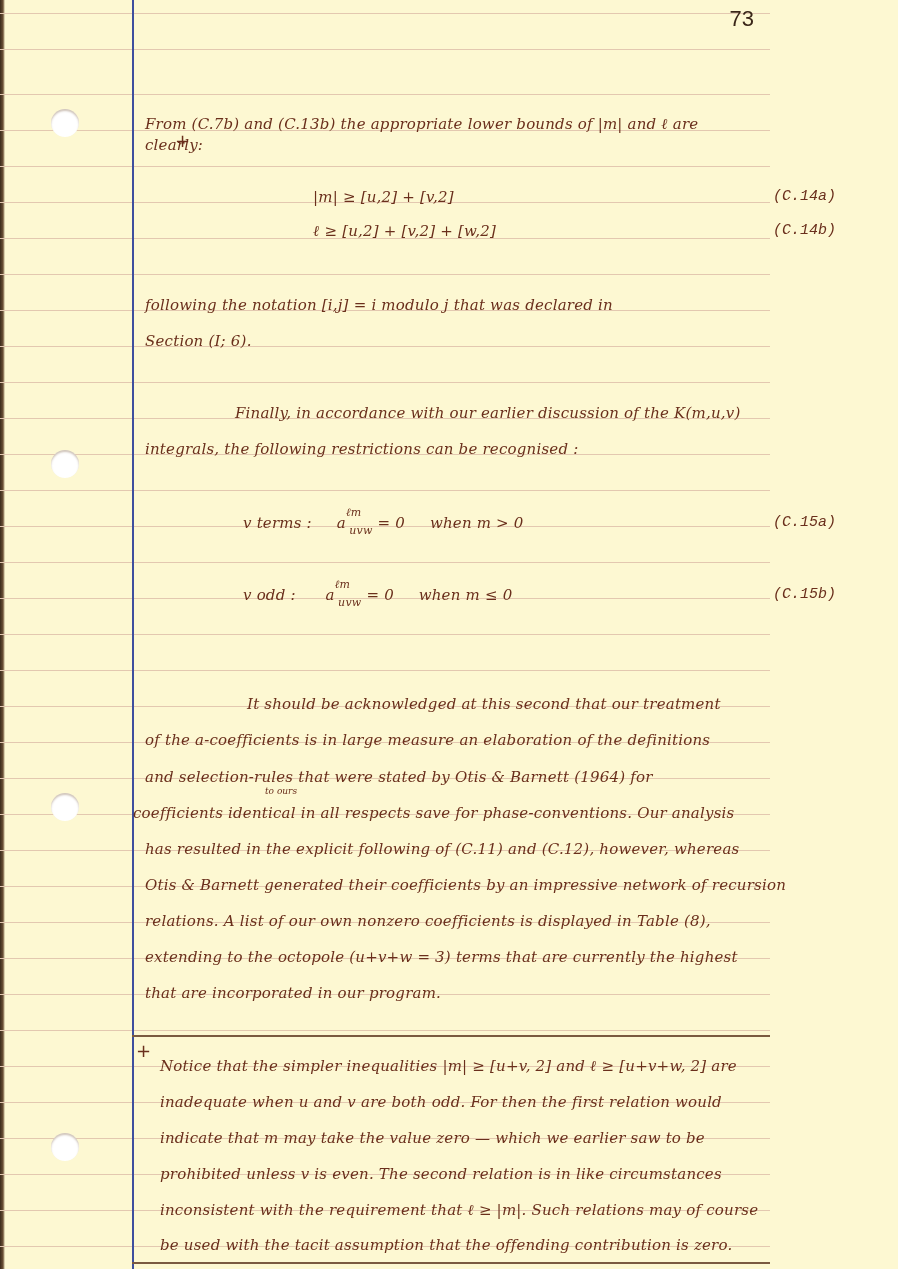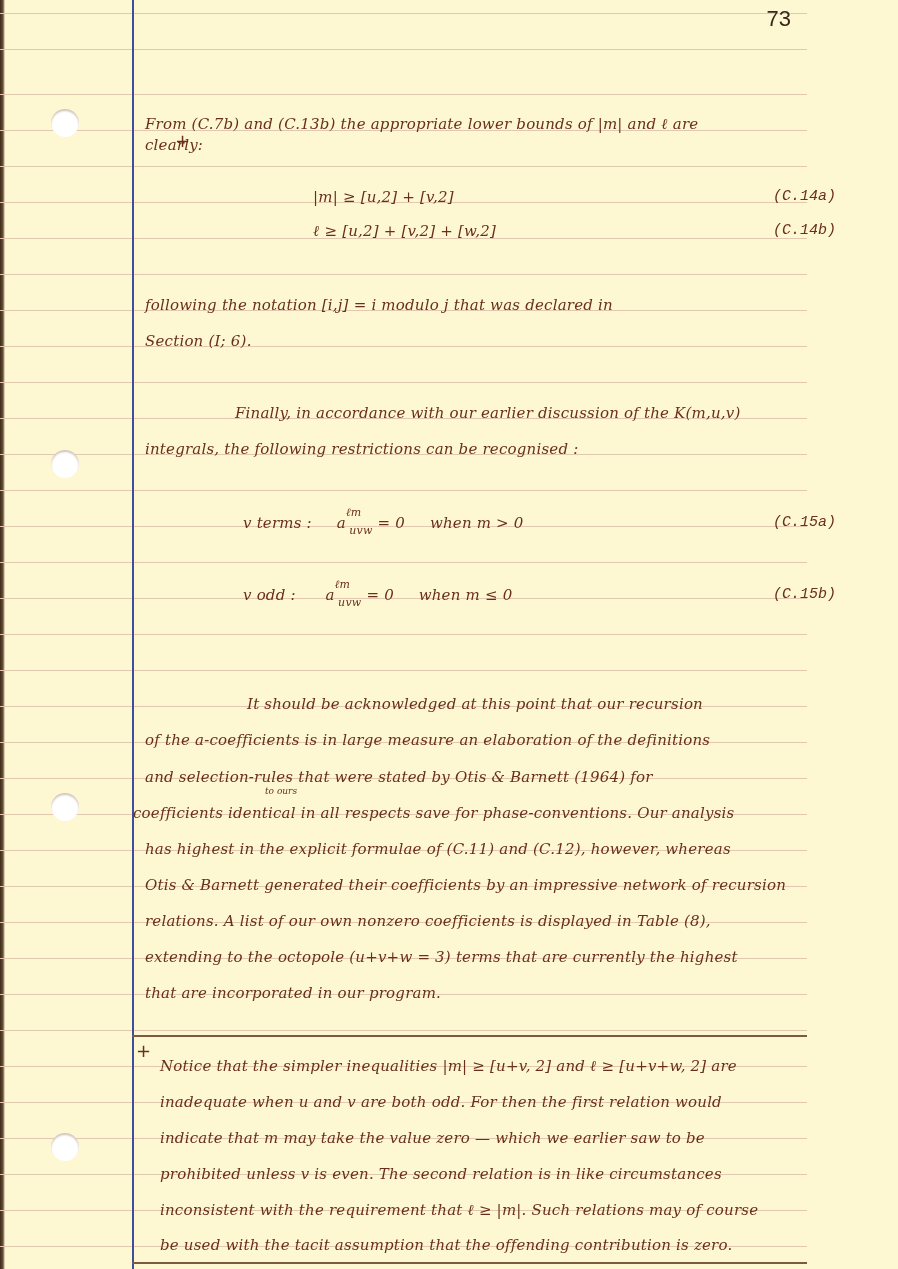--- a/index.html
+++ b/index.html
@@ -7,21 +7,20 @@
       width: 898px; height: 1269px; overflow: hidden;
       background: #fdf8d2;
       position: relative;
       font-family: "DejaVu Serif", serif;
     }
     .page {
       position: absolute; left: 0; top: 0; width: 770px; height: 1269px;
       background:
         linear-gradient(to right, #3a2a1a 0, #6b5036 3px, transparent 5px),
         #fdf8d2;
-      padding-left: 37px;
     }
     .ruled {
       position: absolute; left: 0; right: 0; top: 0; bottom: 0;
       background-image: repeating-linear-gradient(to bottom,
         transparent 0, transparent 35px, #e3c8b0 35px, #e3c8b0 36px);
       background-position: 0 59px;
     }
     .margin-line {
       position: absolute; left: 132px; top: 0; bottom: 0; width: 1.5px;
       background: #3e4f9e;
@@ -98,26 +97,26 @@
   <div class="hw" style="left:243px; top:586px">
     <span>v odd :</span>
     &nbsp;&nbsp;&nbsp;&nbsp;
     <span>a</span><span class="sup">ℓm</span><span class="sub">uvw</span>
     <span>= 0</span>
     &nbsp;&nbsp;&nbsp;
     <span>when  m ≤ 0</span>
   </div>
   <div class="eqlabel" style="left:773px; top:586px">(C.15b)</div>
 
-  <div class="hw" style="left:247px; top:695px">It should be acknowledged at this point that our recursion</div>
+  <div class="hw" style="left:247px; top:695px">It should be acknowledged at this second that our treatment</div>
   <div class="hw" style="left:145px; top:731px">of the a-coefficients is in large measure an elaboration of the definitions</div>
   <div class="hw" style="left:145px; top:768px">and selection-rules that were stated by Otis &amp; Barnett (1964) for</div>
   <div class="caret-note" style="left:265px; top:786px">to ours</div>
   <div class="hw" style="left:133px; top:804px">coefficients identical in all respects save for phase-conventions. Our analysis</div>
-  <div class="hw" style="left:145px; top:840px">has highest in the explicit formulae of (C.11) and (C.12), however, whereas</div>
+  <div class="hw" style="left:145px; top:840px">has resulted in the explicit following of (C.11) and (C.12), however, whereas</div>
   <div class="hw" style="left:145px; top:876px">Otis &amp; Barnett generated their coefficients by an impressive network of recursion</div>
   <div class="hw" style="left:145px; top:912px">relations. A list of our own nonzero coefficients is displayed in Table (8),</div>
   <div class="hw" style="left:145px; top:948px">extending to the octopole (u+v+w = 3) terms that are currently the highest</div>
   <div class="hw" style="left:145px; top:984px">that are incorporated in our program.</div>
 
   <div class="separator" style="top:1035px"></div>
 
   <div class="dagger" style="left:136px; top:1040px">+</div>
   <div class="hw" style="left:160px; top:1057px">Notice that the simpler inequalities |m| ≥ [u+v, 2] and ℓ ≥ [u+v+w, 2] are</div>
   <div class="hw" style="left:160px; top:1093px">inadequate when u and v are both odd. For then the first relation would</div>

